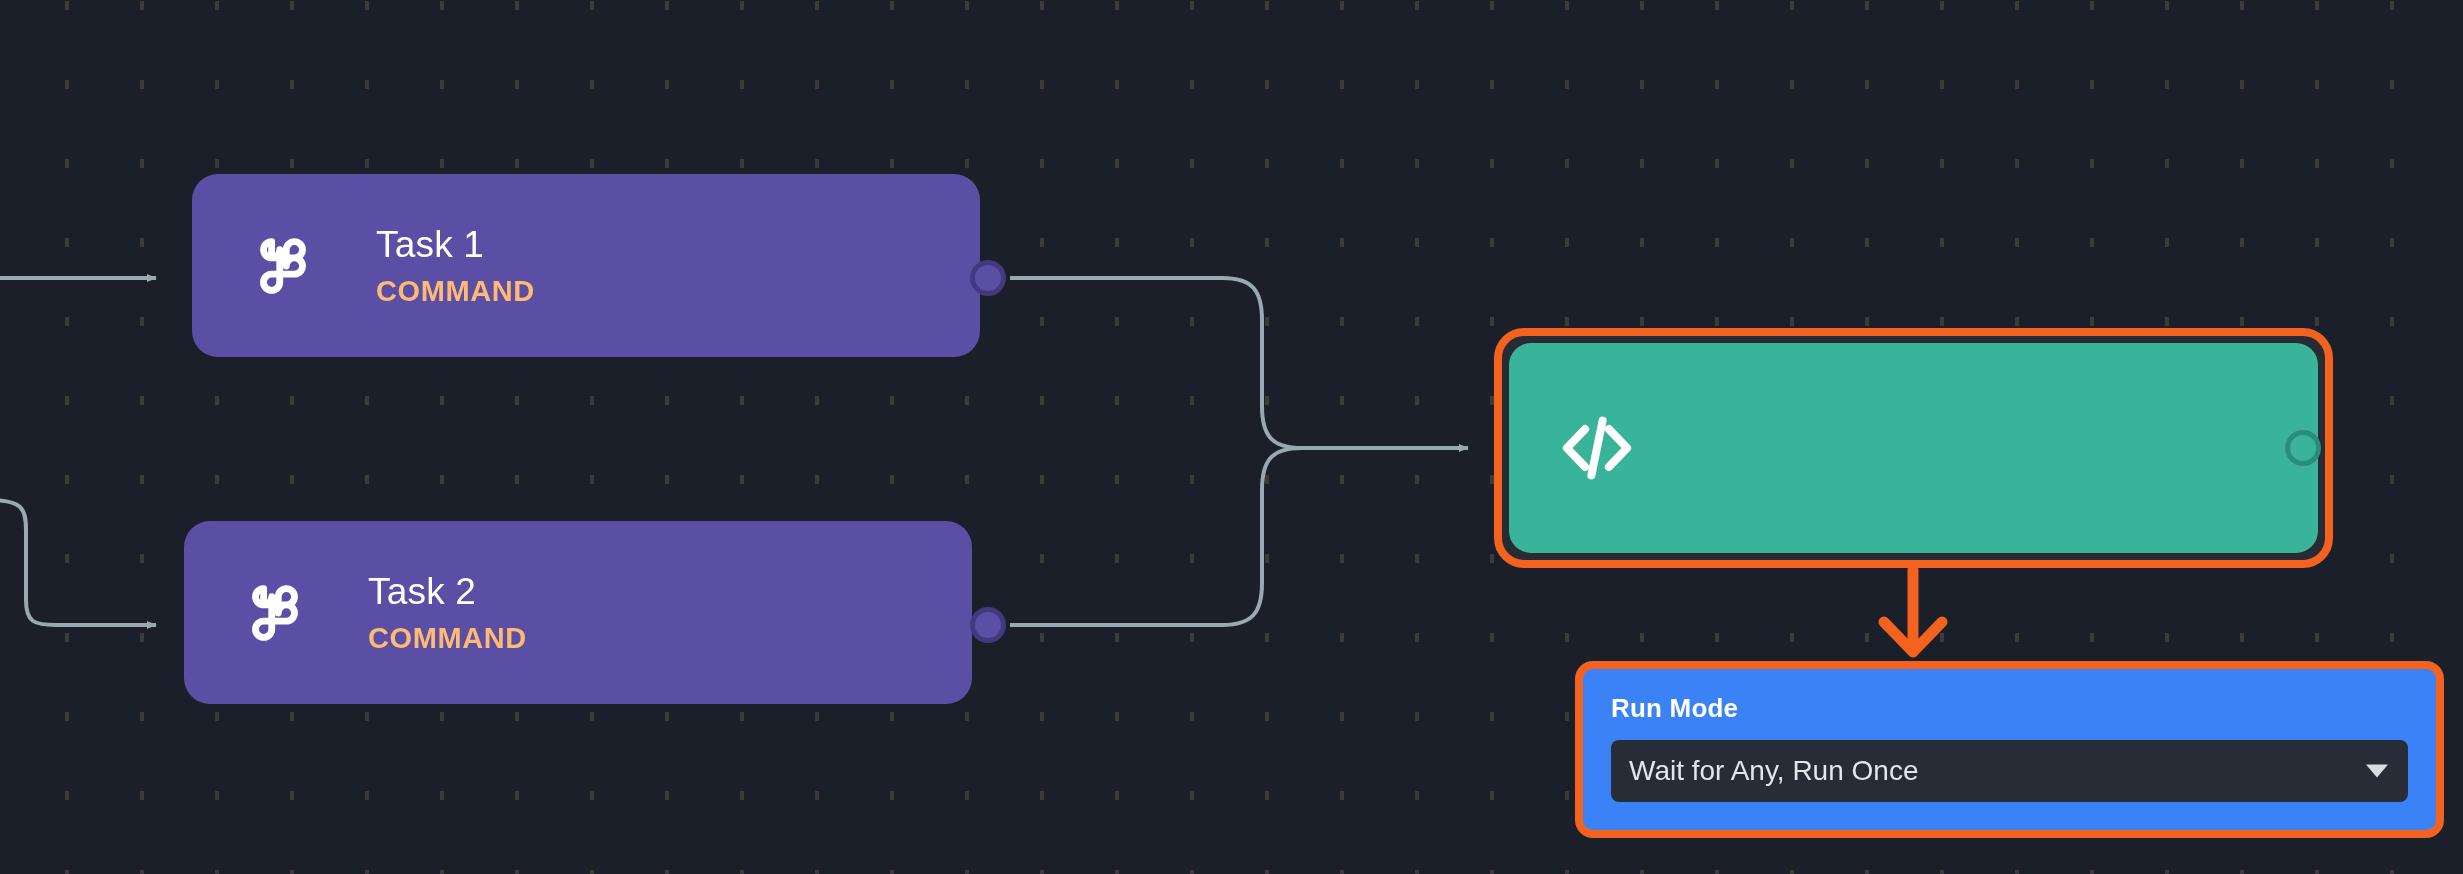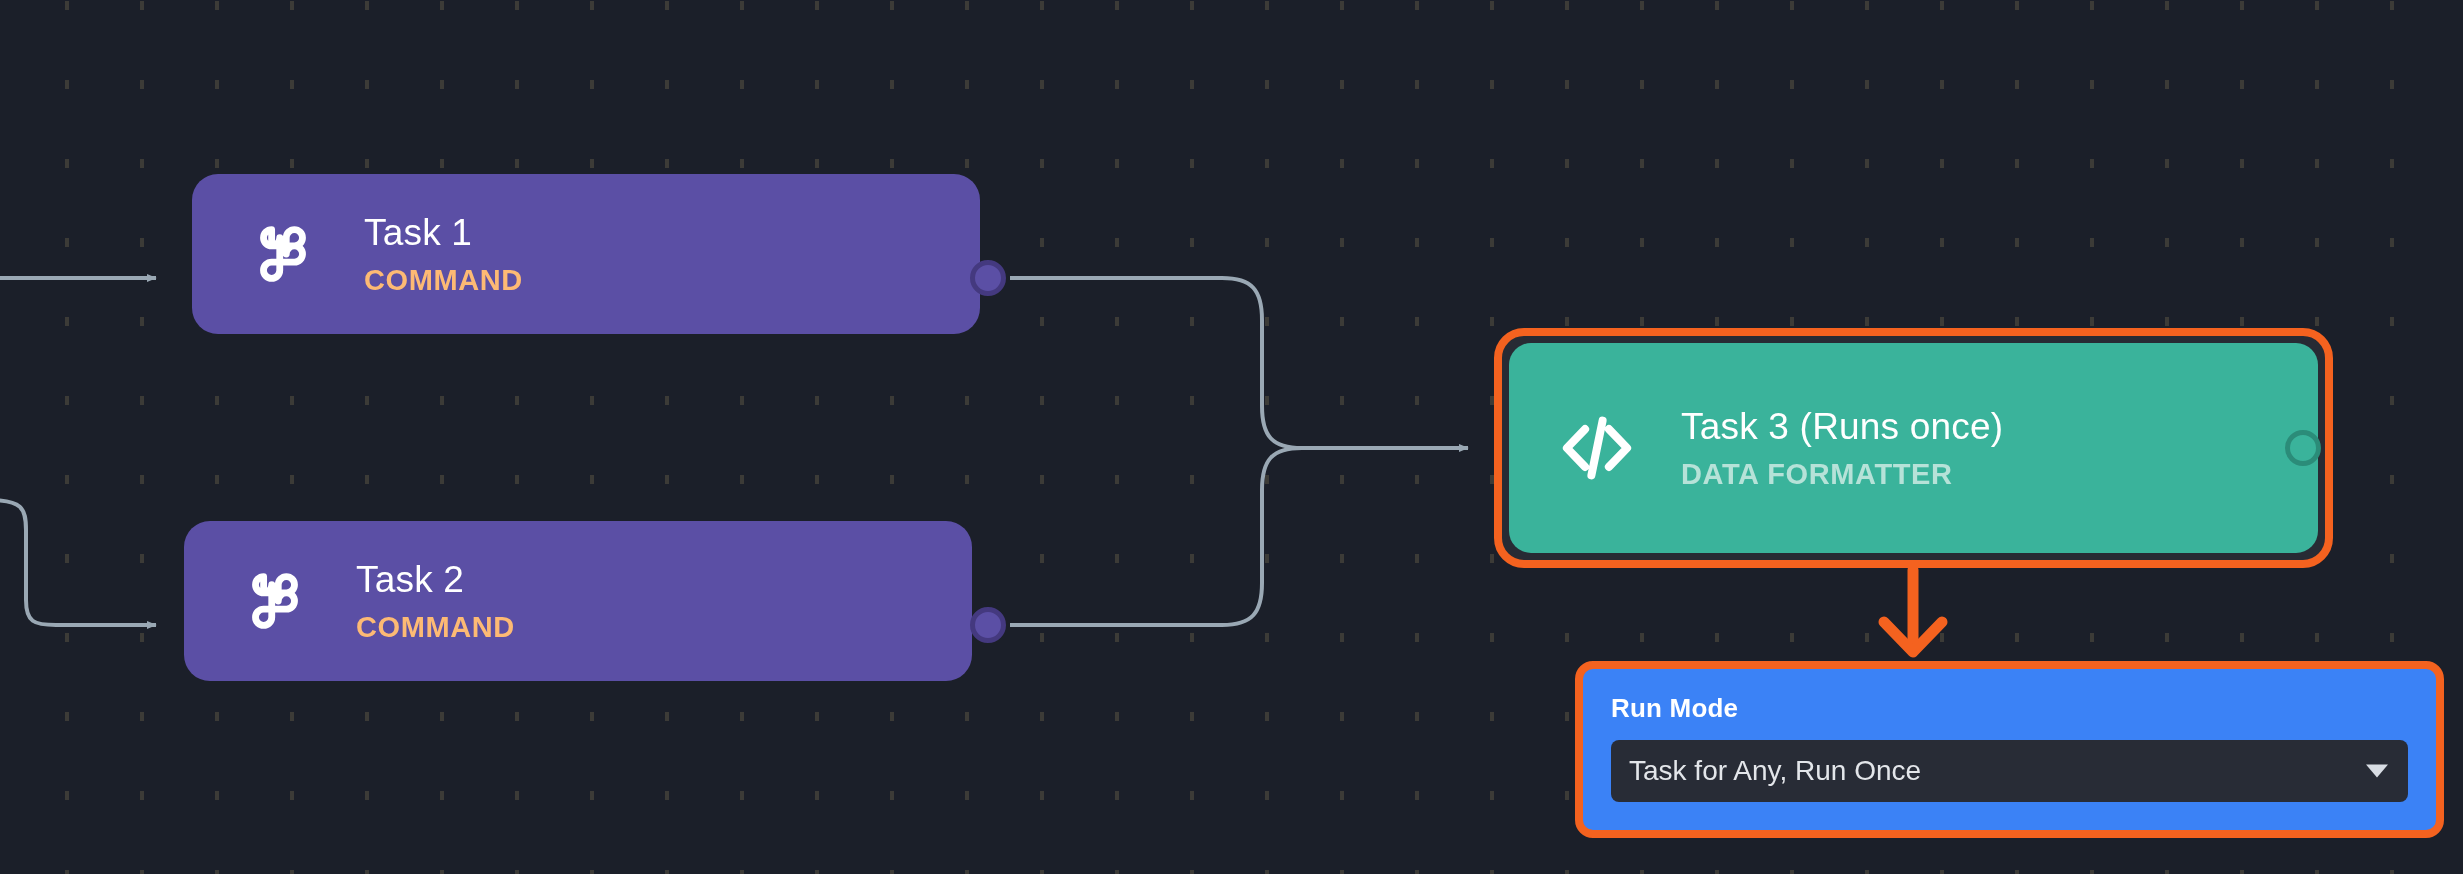--- a/index.html
+++ b/index.html
@@ -92,22 +92,23 @@
     font-weight: 700;
     letter-spacing: 0.6px;
     line-height: 1.18;
     margin-top: 8px;
     white-space: nowrap;
   }
   
   .node-command {
     background: #5b4fa5;
     width: 788px;
-    height: 160px;
+    height: 183px;
     padding-left: 52px;
+    gap: 12px;
   }
   .node-command .node-subtitle { color: #fdba74; }
   .node-command .node-icon { width: 78px; height: 78px; margin-right: 42px; }
   
   .port {
     position: absolute;
     border-radius: 50%;
     box-sizing: border-box;
   }
   .port-purple {
@@ -245,29 +246,25 @@
   </div>
   <div class="port port-purple" style="left:970px; top:607px;"></div>
 
   <div class="selection-wrap" style="left:1494px; top:328px; width:839px; height:240px;">
     <div class="node-formatter">
       <div class="node-icon">
         <svg viewBox="0 0 24 24" width="84" height="84" aria-hidden="true">
           <path fill="none" stroke="#ffffff" stroke-width="2.3" stroke-linecap="round" stroke-linejoin="round" d="M8.6 6.6 3.4 12l5.2 5.4M15.4 6.6 20.6 12l-5.2 5.4M13.6 4.2l-3.2 15.6"></path>
         </svg>
       </div>
-      <div class="node-text">
-        <div class="node-title">Task 3 (Runs once)</div>
-        <div class="node-subtitle">DATA FORMATTER</div>
-      </div>
     </div>
   </div>
   <div class="port port-teal" style="left:2285px; top:430px;"></div>
 
   <div id="props-panel" style="left:1575px; top:661px; width:869px; height:177px;">
     <div class="prop-label">Run Mode</div>
     <div class="select-box">
-      <span class="select-value">Task for Any, Run Once</span>
+      <span class="select-value">Wait for Any, Run Once</span>
       <span class="select-caret"></span>
     </div>
   </div>
 
 </div>
 
 </body></html>

